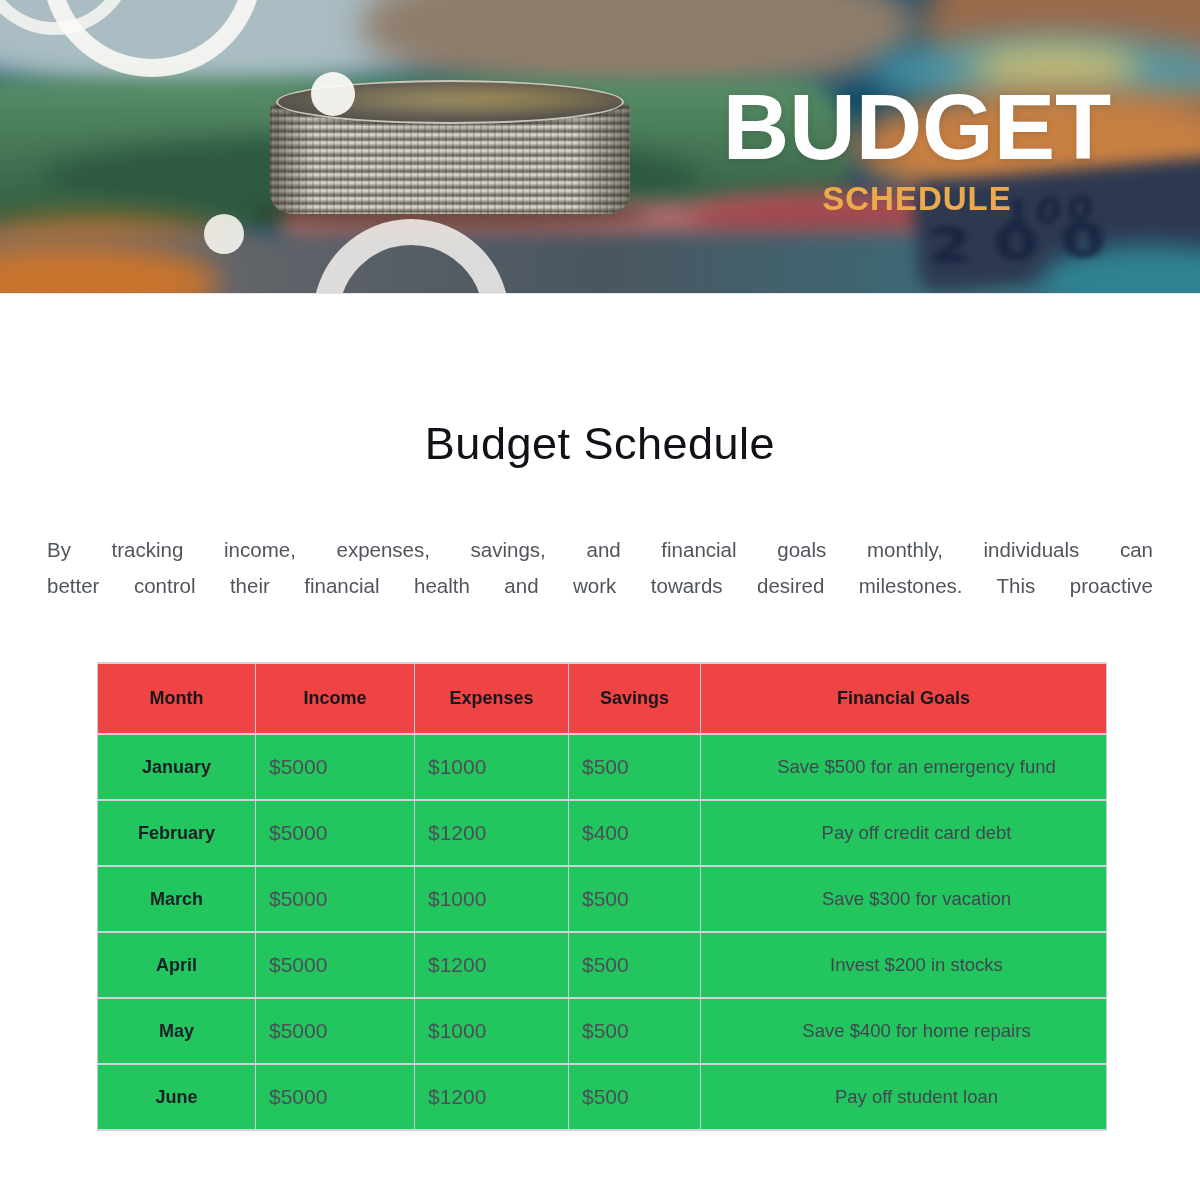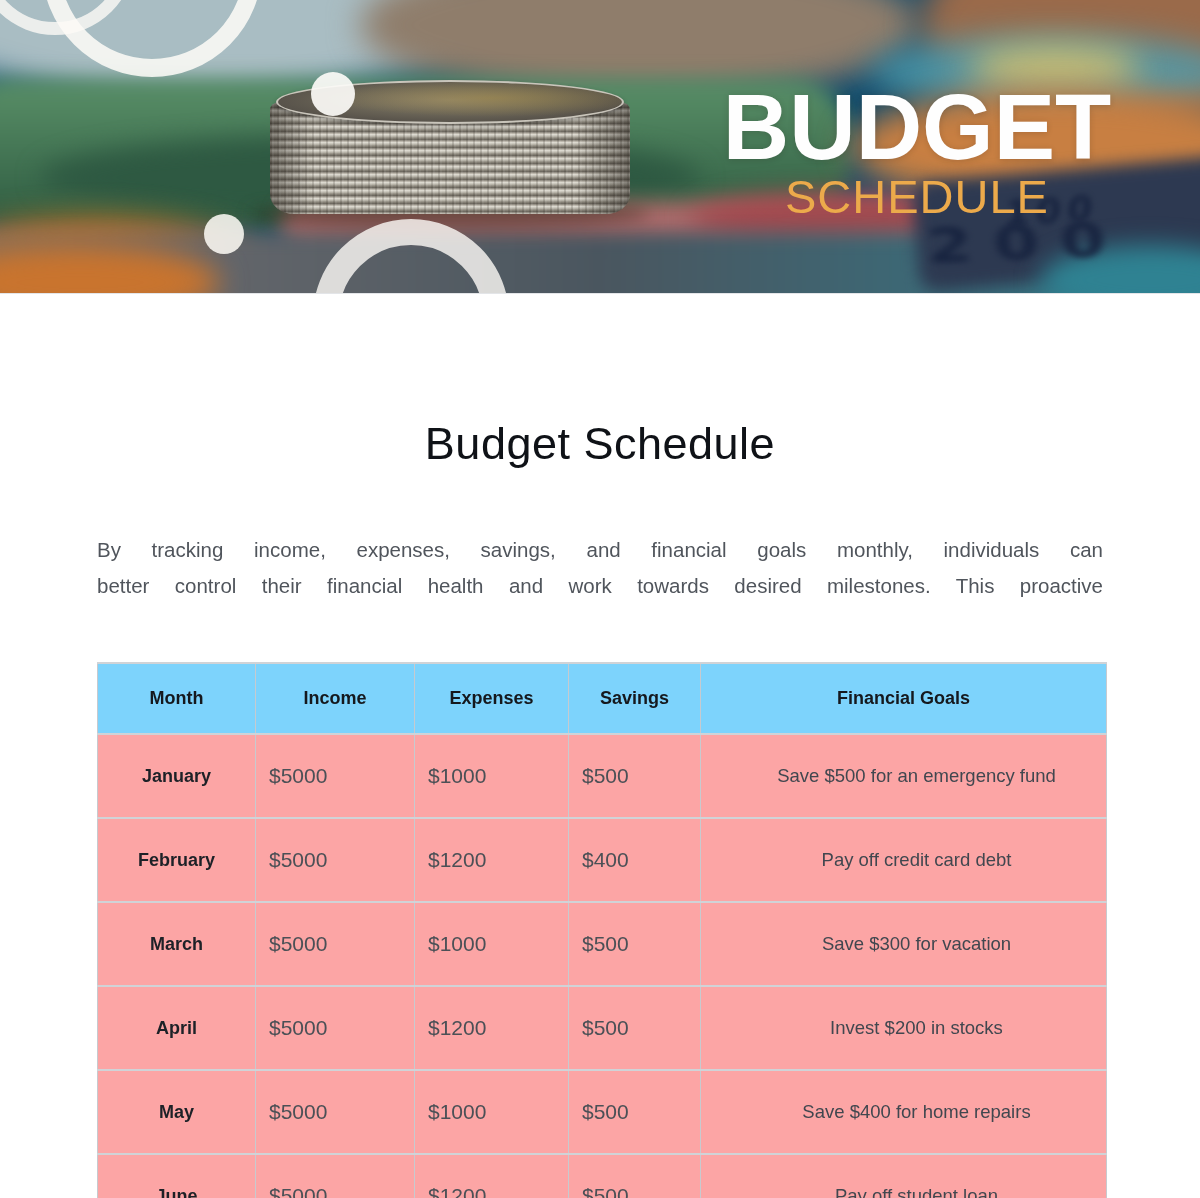--- a/index.html
+++ b/index.html
@@ -70,33 +70,33 @@
   .ringB { left:-25px; top:-125px; width:160px; height:160px; border:13px solid rgba(252,250,246,.8); }
   .ringD { left:313px; top:219px; width:196px; height:196px; border:26px solid rgba(250,248,244,.82); }
   .dot { position:absolute; border-radius:50%; z-index:4; }
   .dotA { left:311px; top:72px; width:44px; height:44px; background:rgba(252,251,247,.92); }
   .dotB { left:204px; top:214px; width:40px; height:40px; background:rgba(250,248,243,.88); }
 
   
   .wordmark { position:absolute; left:712px; top:86px; width:410px; text-align:center; z-index:5; }
   .wm-budget { font-size:92px; font-weight:800; line-height:.9; color:#fefefe;
     letter-spacing:0; text-shadow:0 1px 6px rgba(40,30,20,.18); }
-  .wm-schedule { font-size:47px; font-weight:400; color:#ecaa4b; letter-spacing:1px;
-    line-height:1; margin-top:4px; }
+  .wm-schedule { font-size:33px; font-weight:700; color:#ecaa4b; letter-spacing:1px;
+    line-height:1; margin-top:13px; }
 
   
   .doc-title { margin:124px 0 0; text-align:center; font-size:45px; font-weight:400;
     color:#0f1217; line-height:52px; letter-spacing:.5px; }
-  .intro { margin:62px 97px 0; font-size:20.5px; color:#50555c; line-height:36px; }
+  .intro { margin:62px 47px 0; font-size:20.5px; color:#50555c; line-height:36px; }
   .intro .line.j { text-align:justify; text-align-last:justify; }
 
   table.budget { margin:58px 0 0 97px; border-collapse:collapse; table-layout:fixed; width:1009px; }
   th, td { border:1px solid #c7cacf; border-top:2px solid #d0d3d7; border-bottom:2px solid #d0d3d7; }
-  th { background:#7dd3fc; height:71px; font-size:18px; color:#15181d; font-weight:700; text-align:center; }
-  td { height:84px; background:#fca5a5; }
+  th { background:#ef4444; height:71px; font-size:18px; color:#15181d; font-weight:700; text-align:center; }
+  td { height:66px; background:#22c55e; }
   .col0 { width:158px; } .col1 { width:159px; } .col2 { width:154px; }
   .col3 { width:132px; } .col4 { width:406px;text-align:center; }
   td.c-month { font-weight:700; text-align:center; font-size:18px; color:#1d2127; }
   td.c-money { font-size:21px; color:#4b5056; padding-left:13px; }
   td.c-goal  { font-size:18.5px; color:#41474f; padding-left:26px; }
 </style>
 </head>
 <body>
 
 <div class="banner">

